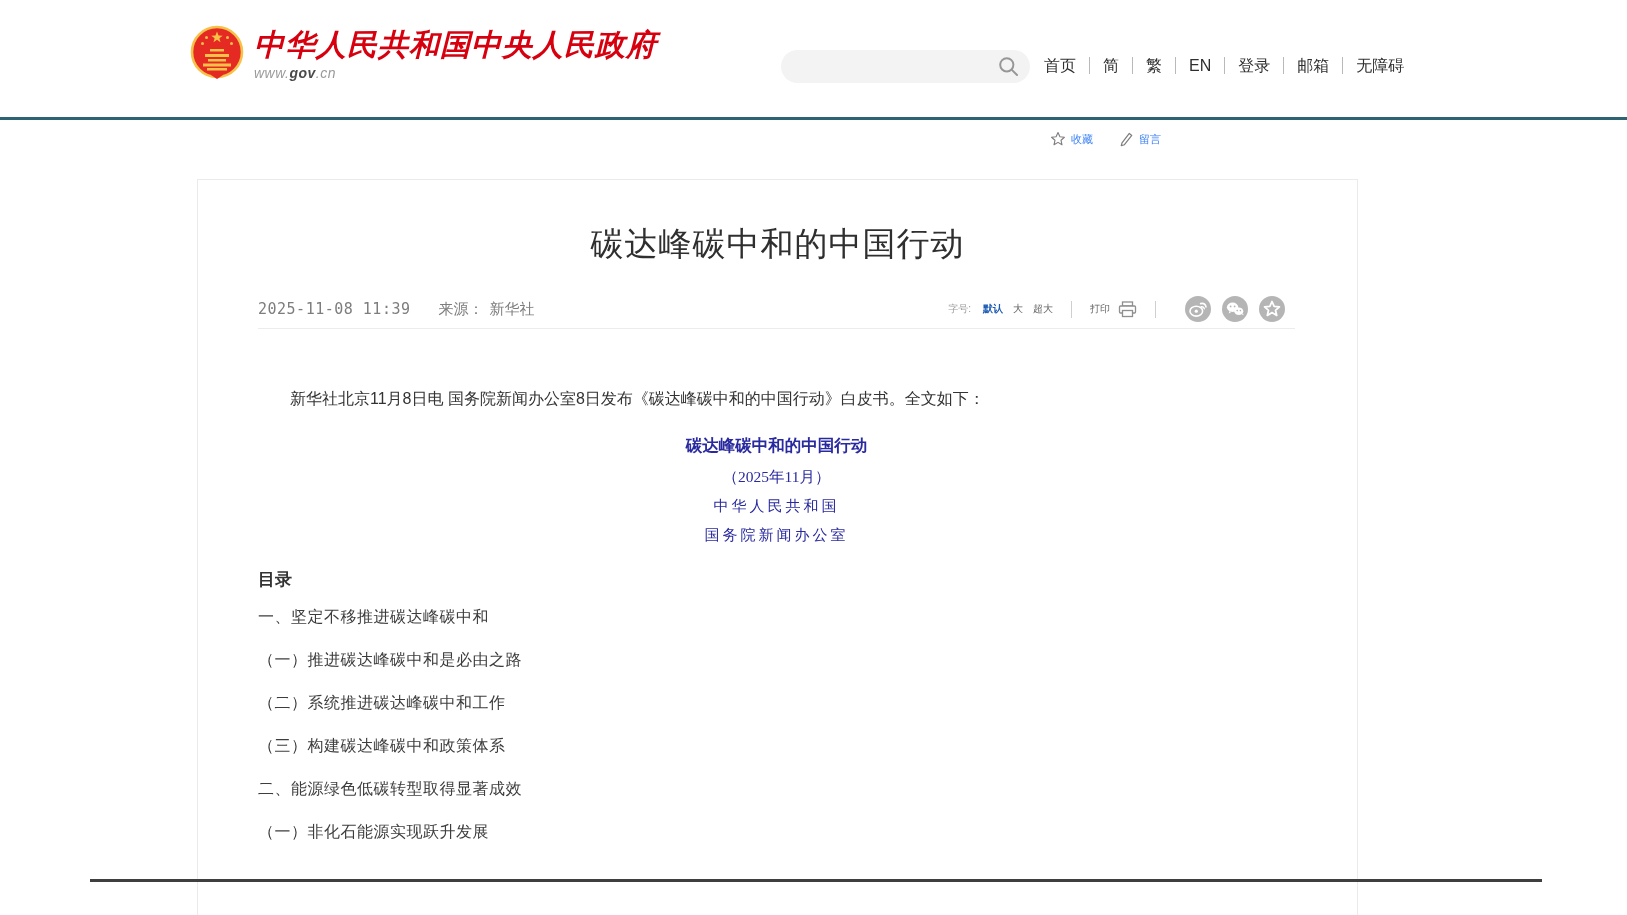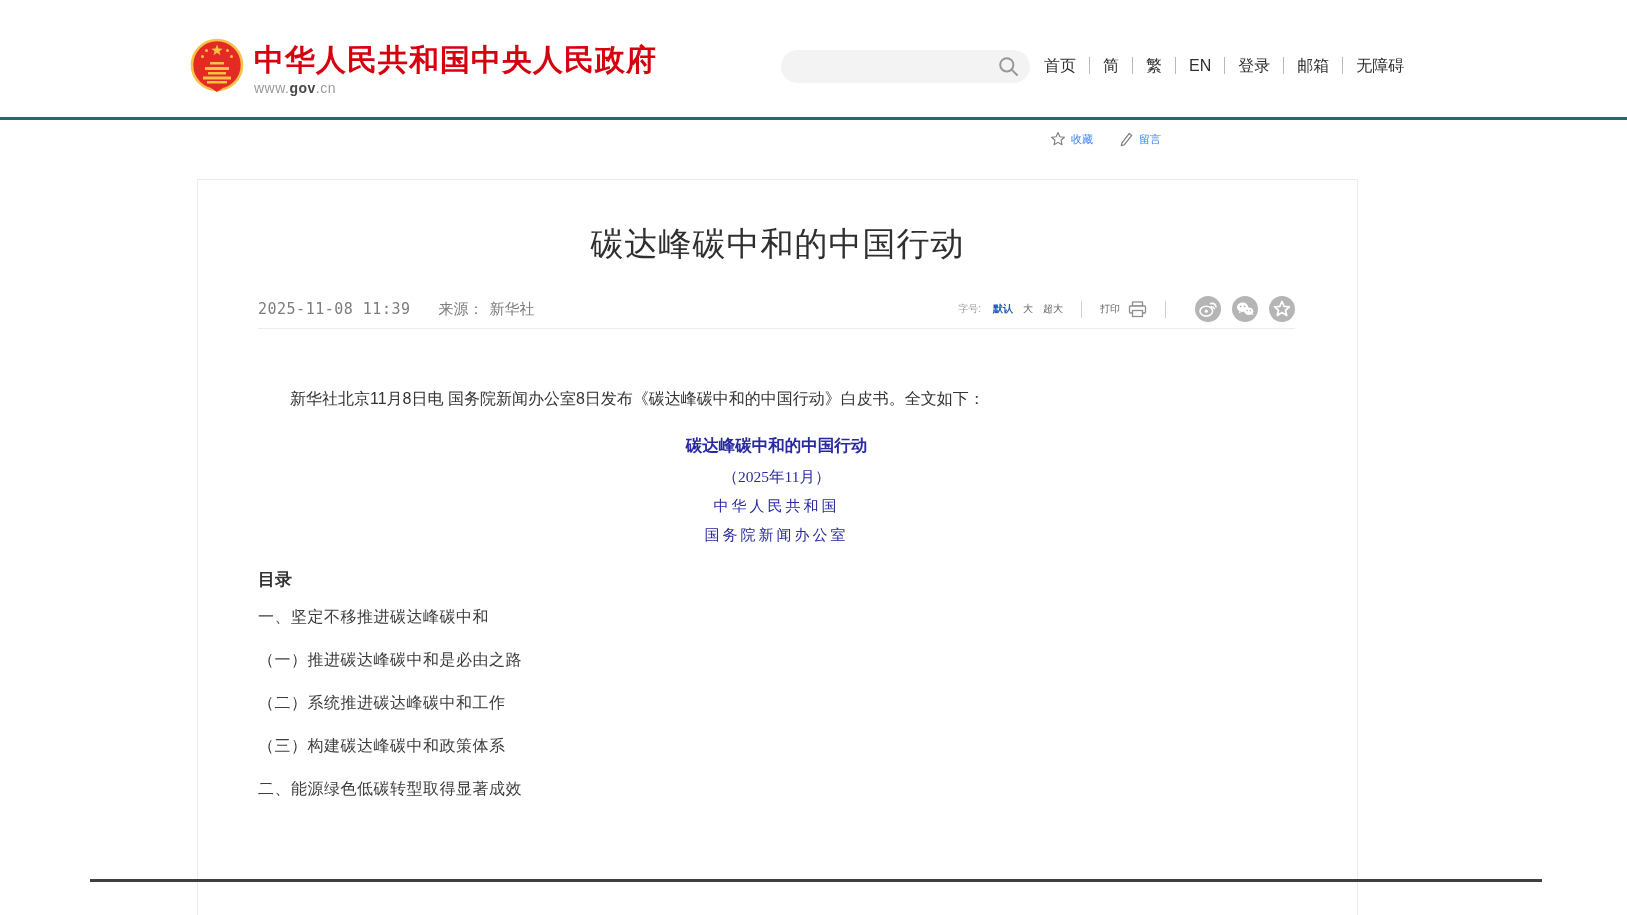--- a/index.html
+++ b/index.html
@@ -6,40 +6,40 @@
   html,body{margin:0;padding:0;}
   body{
     width:1627px;height:915px;position:relative;overflow:hidden;
     background:#ffffff;
     font-family:"Liberation Sans", sans-serif;
     -webkit-font-smoothing:antialiased;
   }
   
   .artifact{position:absolute;left:13px;top:2px;width:20px;height:10px;background:#d7000f;border-radius:2px;opacity:.85;}
   .header{position:absolute;left:0;top:0;width:100%;height:117px;background:#fff;}
-  .brand{position:absolute;left:190px;top:38px;display:flex;align-items:flex-end;cursor:pointer;}
+  .brand{position:absolute;left:190px;top:25px;display:flex;align-items:center;cursor:pointer;font-style:italic;}
   .brand-text{margin-left:10px;}
   .site-title{font-size:30px;font-weight:700;color:#d7000f;letter-spacing:1px;line-height:34px;}
   .site-url{font-size:14px;color:#9a9a9a;margin-top:3px;letter-spacing:.5px;}
   .site-url b{color:#4a4a4a;}
   .search{position:absolute;left:781px;top:50px;width:249px;height:33px;background:#f3f3f3;border-radius:17px;display:flex;align-items:center;}
   .search input{flex:1;border:none;outline:none;background:transparent;height:100%;padding:0 8px 0 16px;font-size:14px;color:#555;}
   .search .mag{width:22px;height:22px;margin-right:10px;cursor:pointer;flex:0 0 auto;}
   .nav{position:absolute;left:1044px;top:57px;display:flex;align-items:center;}
   .nav-item{font-size:16px;color:#2f2f2f;padding:0 13px;border-left:1px solid #b9b9b9;line-height:17px;cursor:pointer;white-space:nowrap;}
   .nav-item:first-child{border-left:none;padding-left:0;}
   .teal-line{position:absolute;left:0;top:117px;width:100%;height:3px;background:#2e6374;}
   
   .tools{position:absolute;left:1050px;top:131px;display:flex;align-items:center;font-size:11px;color:#3b82f6;}
   .tool{display:flex;align-items:center;cursor:pointer;margin-right:26px;}
   .tool svg{margin-right:5px;}
   
   .card{position:absolute;left:197px;top:179px;width:1161px;height:790px;background:#fff;border:1px solid #ebebeb;box-sizing:border-box;}
   .card h1{margin:42px 0 0;text-align:center;font-size:33px;font-weight:400;color:#2f2f2f;letter-spacing:1px;}
-  .meta{position:absolute;left:60px;right:62px;top:113px;height:32px;display:flex;align-items:center;justify-content:space-between;}
+  .meta{position:absolute;left:60px;right:72px;top:113px;height:32px;display:flex;align-items:center;justify-content:space-between;}
   .meta-left{display:flex;align-items:baseline;color:#7d7d7d;font-size:15px;}
   .meta-date{font-family:"DejaVu Sans Mono", monospace;letter-spacing:.5px;}
   .meta-srclabel{margin-left:28px;}
   .meta-src{margin-left:6px;}
   .meta-right{display:flex;align-items:center;font-size:10px;color:#666;}
   .fs-label{color:#9a9a9a;}
   .fs-opt{margin-left:10px;cursor:pointer;color:#666;}
   .fs-opt.active{color:#1e5bb5;font-weight:700;margin-left:12px;}
   .vbar{width:1px;height:17px;background:#cfcfcf;margin:0 18px;}
   .print{display:flex;align-items:center;cursor:pointer;color:#666;}
@@ -179,17 +179,18 @@
     <p class="doc-date">（2025年11月）</p>
     <p class="doc-org">中华人民共和国</p>
     <p class="doc-org">国务院新闻办公室</p>
     <h2 class="toc-heading">目录</h2>
     <ul class="toc">
       <li>一、坚定不移推进碳达峰碳中和</li>
       <li>（一）推进碳达峰碳中和是必由之路</li>
       <li>（二）系统推进碳达峰碳中和工作</li>
       <li>（三）构建碳达峰碳中和政策体系</li>
       <li>二、能源绿色低碳转型取得显著成效</li>
+      <li>（一）非化石能源实现跃升发展</li>
     </ul>
   </div>
 </main>
 
 <div class="bottom-line"></div>
 
 </body></html>

